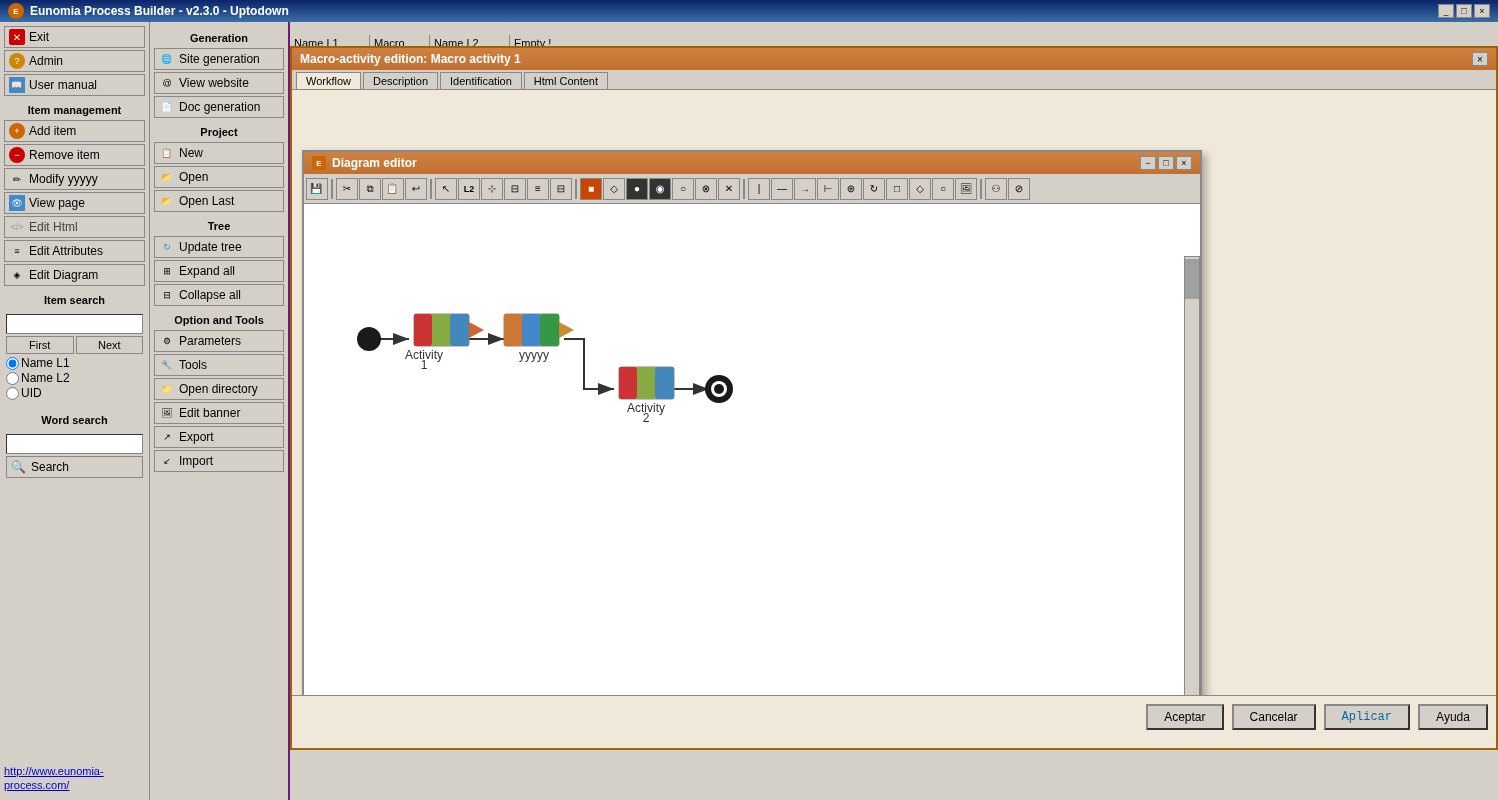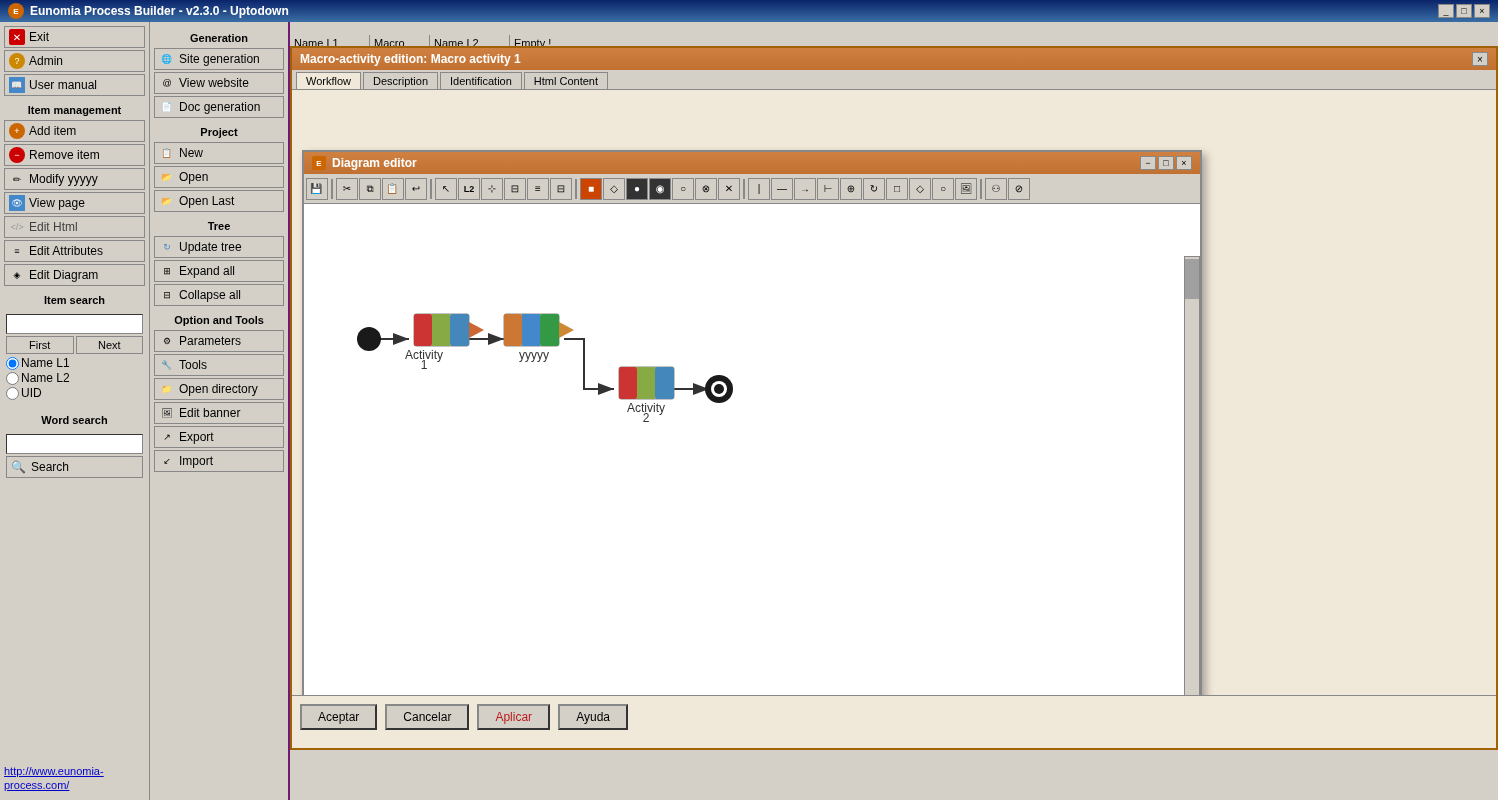--- a/index.html
+++ b/index.html
@@ -239,21 +239,21 @@
       left: 10px;
     }
 
     
     .bottom-buttons {
       position: absolute;
       bottom: 10px;
       left: 0;
       right: 0;
       display: flex;
-      justify-content: flex-start;
+      justify-content: flex-end;
       gap: 8px;
       padding: 8px;
       background: #f0e8d8;
       border-top: 1px solid #888;
     }
     .bottom-btn {
       padding: 4px 16px;
       border: 2px outset #888;
       background: #d4d0c8;
       cursor: pointer;
@@ -579,19 +579,19 @@
             <div class="diagram-scroll-h">
               <div class="scroll-thumb-h"></div>
             </div>
           </div>
         </div>
       </div>
 
       <div class="bottom-buttons">
         <button class="bottom-btn">Aceptar</button>
         <button class="bottom-btn">Cancelar</button>
-        <button class="bottom-btn disabled" style="color:#b91c1c;">Aplicar</button>
+        <button class="bottom-btn disabled" style="color:#0369a1;font-family:Liberation Mono, monospace;">Aplicar</button>
         <button class="bottom-btn">Ayuda</button>
       </div>
     </div>
 
   </div>
 </div>
 
 </body></html>

